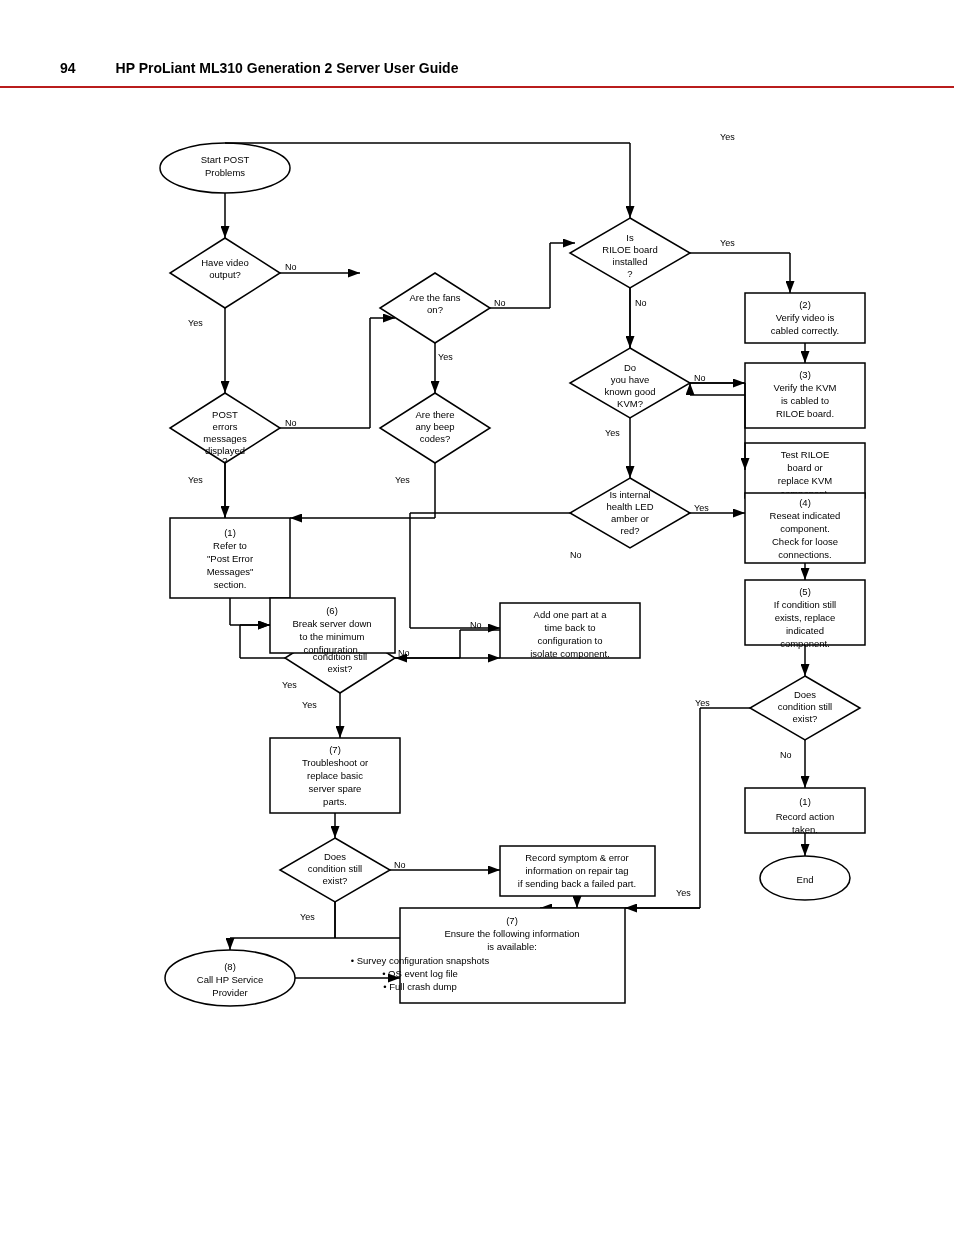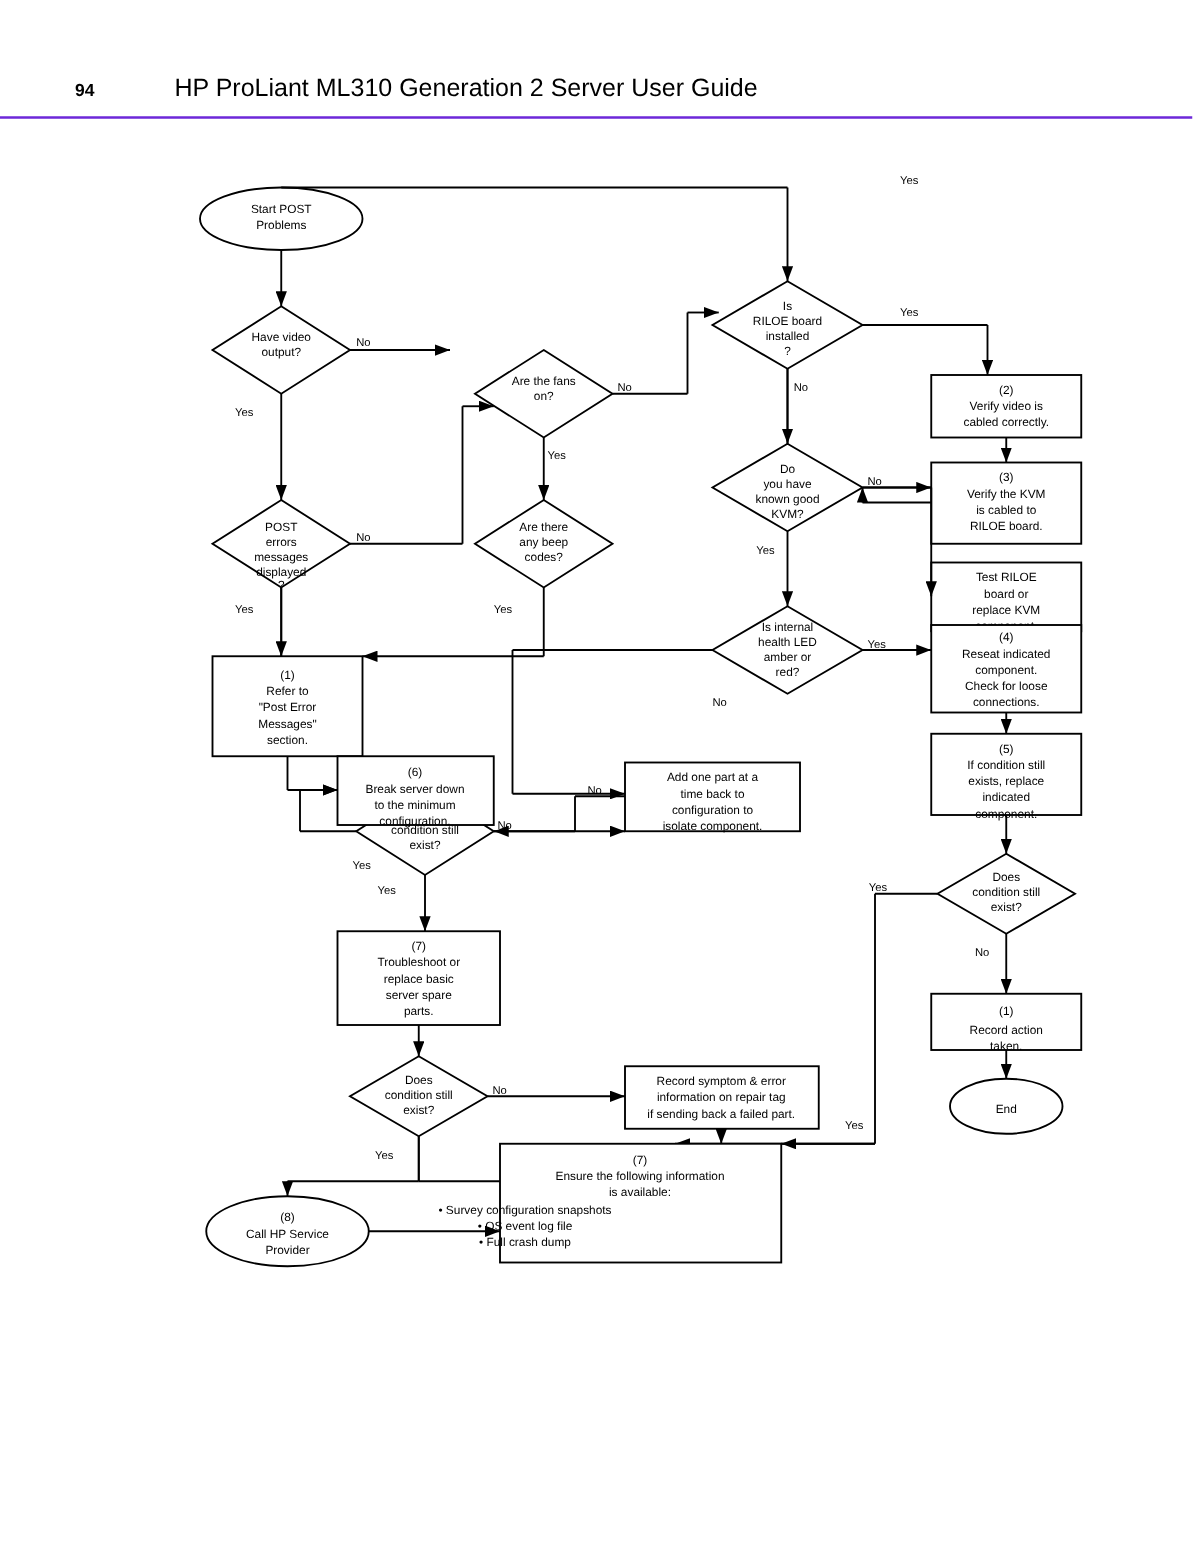--- a/index.html
+++ b/index.html
@@ -7,35 +7,34 @@
       background: #fff;
       font-family: Arial, Helvetica, sans-serif;
       font-size: 11px;
       color: #000;
       width: 954px;
       min-height: 1235px;
     }
 
     .page-header {
       padding: 60px 60px 10px 60px;
-      border-bottom: 2px solid #6d28d9;
+      border-bottom: 2px solid #b91c1c;
       display: flex;
       align-items: baseline;
       gap: 40px;
     }
 
     .page-number {
       font-weight: bold;
       font-size: 14px;
     }
 
     .page-title {
-      font-weight: normal;
-      font-size: 20px;
-      margin-left: 24px;
+      font-weight: bold;
+      font-size: 14px;
     }
 
     .diagram-container {
       padding: 20px 40px;
       position: relative;
       width: 954px;
       height: 1100px;
     }
 
     svg {

